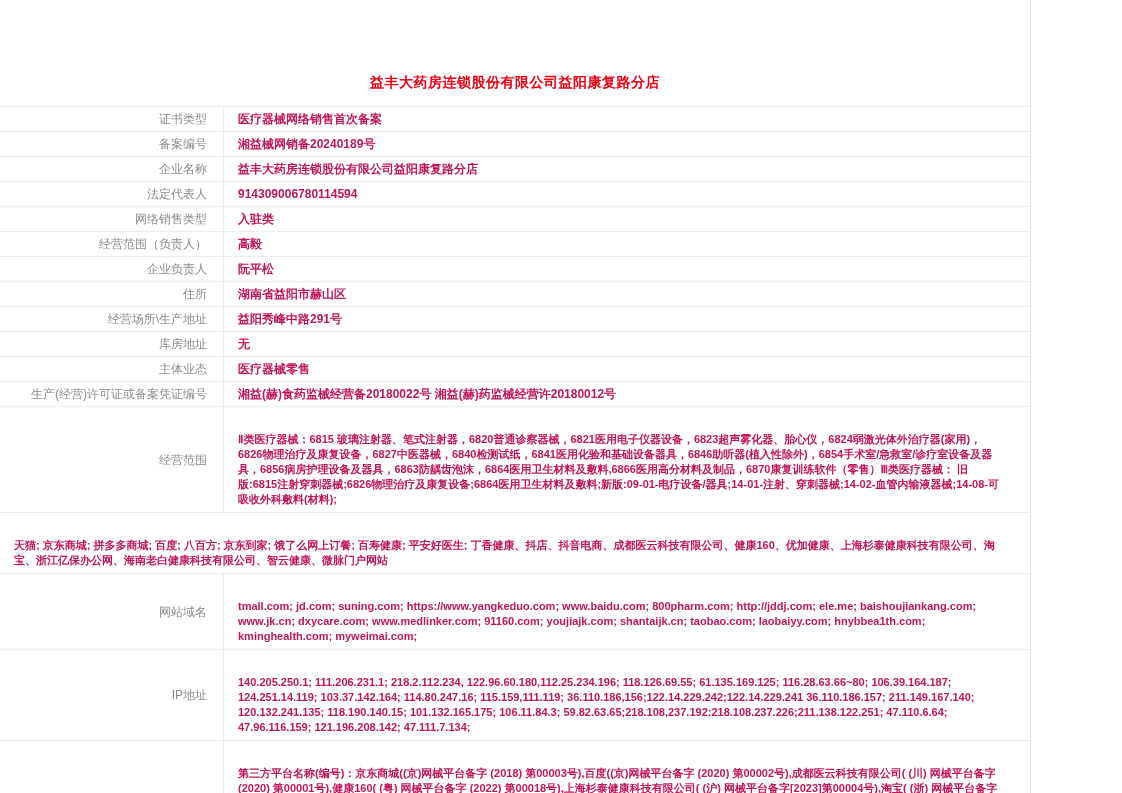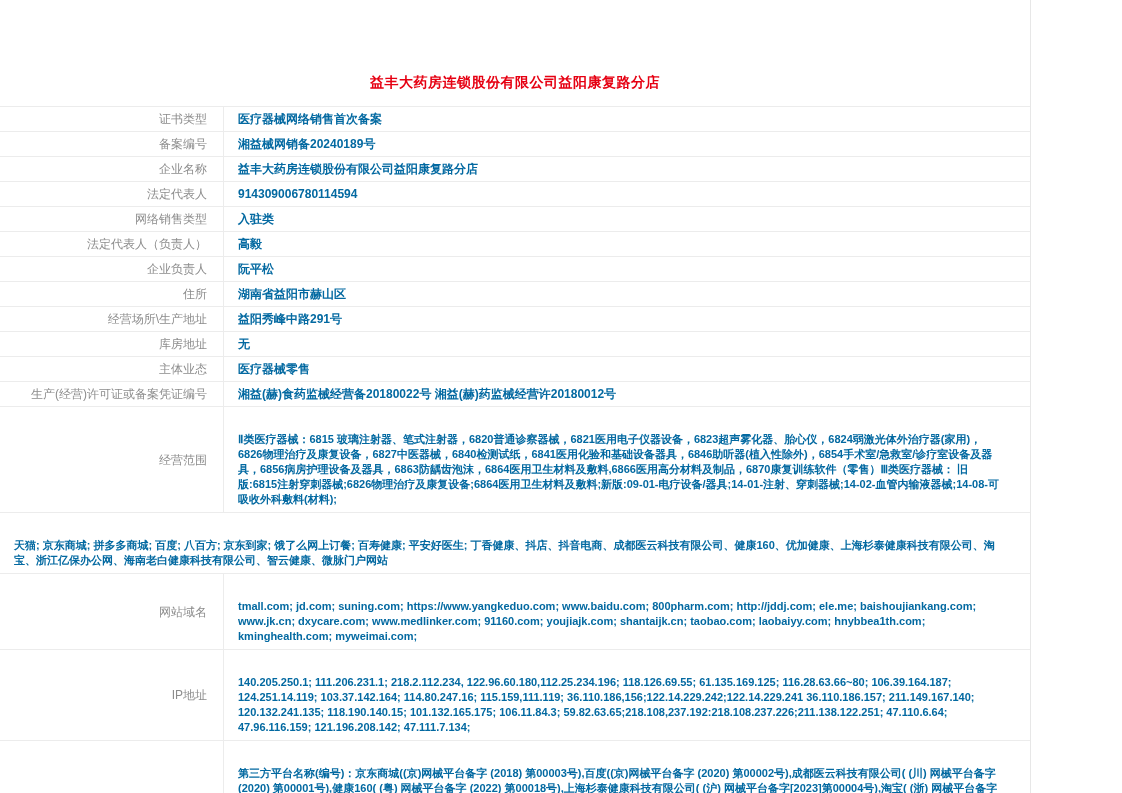--- a/index.html
+++ b/index.html
@@ -55,21 +55,21 @@
     line-height: 14px;
     border-right: 1px solid #ececec;
     align-self: stretch;
     display: flex;
     align-items: center;
     justify-content: flex-end;
   }
   .value {
     flex: 1 1 auto;
     padding: 5px 26px 5px 14px;
-    color: #0369a1;
+    color: #be185d;
     font-weight: bold;
     font-size: 12px;
     line-height: 14px;
     overflow-wrap: break-word;
     word-break: break-word;
   }
   .value.dense {
     font-size: 11px;
     line-height: 15px;
     margin-top: 20px;
@@ -100,21 +100,21 @@
     <div class="cell label">法定代表人</div>
     <div class="cell value">914309006780114594</div>
   </div>
 
   <div class="row">
     <div class="cell label">网络销售类型</div>
     <div class="cell value">入驻类</div>
   </div>
 
   <div class="row">
-    <div class="cell label">法定代表人（负责人）</div>
+    <div class="cell label">经营范围（负责人）</div>
     <div class="cell value">高毅</div>
   </div>
 
   <div class="row">
     <div class="cell label">企业负责人</div>
     <div class="cell value">阮平松</div>
   </div>
 
   <div class="row">
     <div class="cell label">住所</div>

